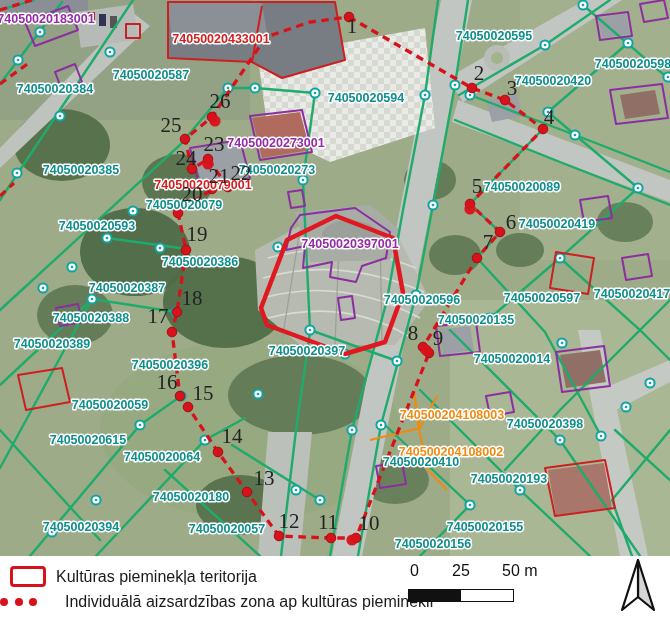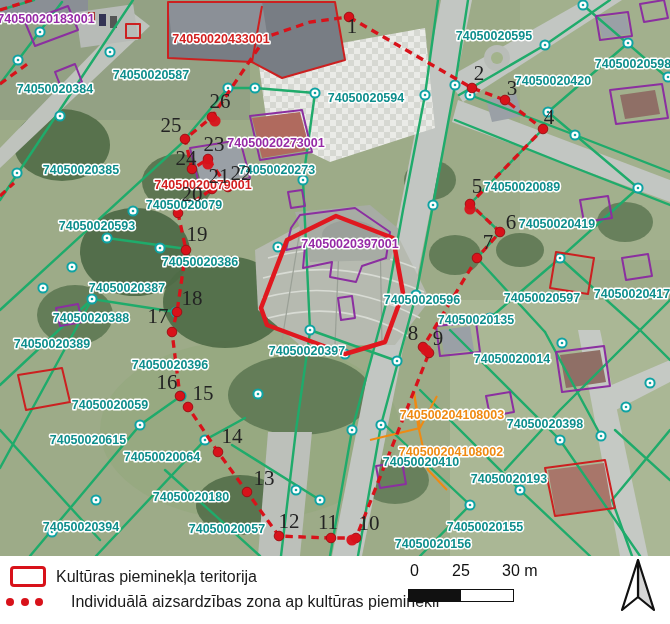--- a/index.html
+++ b/index.html
@@ -14,21 +14,21 @@
   text.lbl.purple{fill:#962aa6;}
   text.lbl.red{fill:#d21f1f;}
   text.lbl.orange{fill:#ef8a12;}
   text.vnum{font-family:"Liberation Serif",serif;font-size:21px;fill:#232323;
             text-anchor:middle;}
   
   .legend{position:absolute;left:0;top:556px;width:670px;height:76px;background:#fff;}
   .legend-row{position:absolute;display:flex;align-items:center;gap:10px;
               font-size:16px;color:#1a1a1a;white-space:nowrap;}
   .row1{left:10px;top:10px;}
-  .row2{left:6px;top:37px;gap:28px;}
+  .row2{left:0;top:37px;gap:28px;}
   .swatch-rect{display:inline-block;width:30px;height:15px;border:3.5px solid #d8121a;
                border-radius:4px;background:#fff;}
   .swatch-dots{display:inline-flex;width:37px;justify-content:space-between;align-items:center;}
   .swatch-dots i{width:8px;height:8px;border-radius:50%;background:#d8121a;}
   .scalebar{position:absolute;left:408px;top:6px;width:130px;}
   .ticks{position:relative;height:20px;font-size:16px;color:#111;}
   .ticks span:nth-child(1){position:absolute;left:2px;}
   .ticks span:nth-child(2){position:absolute;left:44px;}
   .ticks span:nth-child(3){position:absolute;left:94px;}
   .bar{margin-top:7px;width:104px;height:11px;border:1.6px solid #111;display:flex;}
@@ -416,21 +416,21 @@
           <i></i>
           <i></i>
     </span>
     <span>Individuālā aizsardzības zona ap kultūras pieminekli</span>
   </div>
 
   <div class="scalebar">
     <div class="ticks">
       <span>0</span>
       <span>25</span>
-      <span>30 m</span>
+      <span>50 m</span>
     </div>
     <div class="bar">
       <span class="half black"></span>
           <span class="half white"></span>
     </div>
   </div>
 
   <svg class="north" width="52" height="62" viewBox="-26 -30 52 62">
     <polygon points="0,-26 16,24 0,11" fill="#d6d6d6" stroke="#111" stroke-width="2.2" stroke-linejoin="round"></polygon>
     <polygon points="0,-26 -16,24 0,11" fill="#ffffff" stroke="#111" stroke-width="2.2" stroke-linejoin="round"></polygon>

